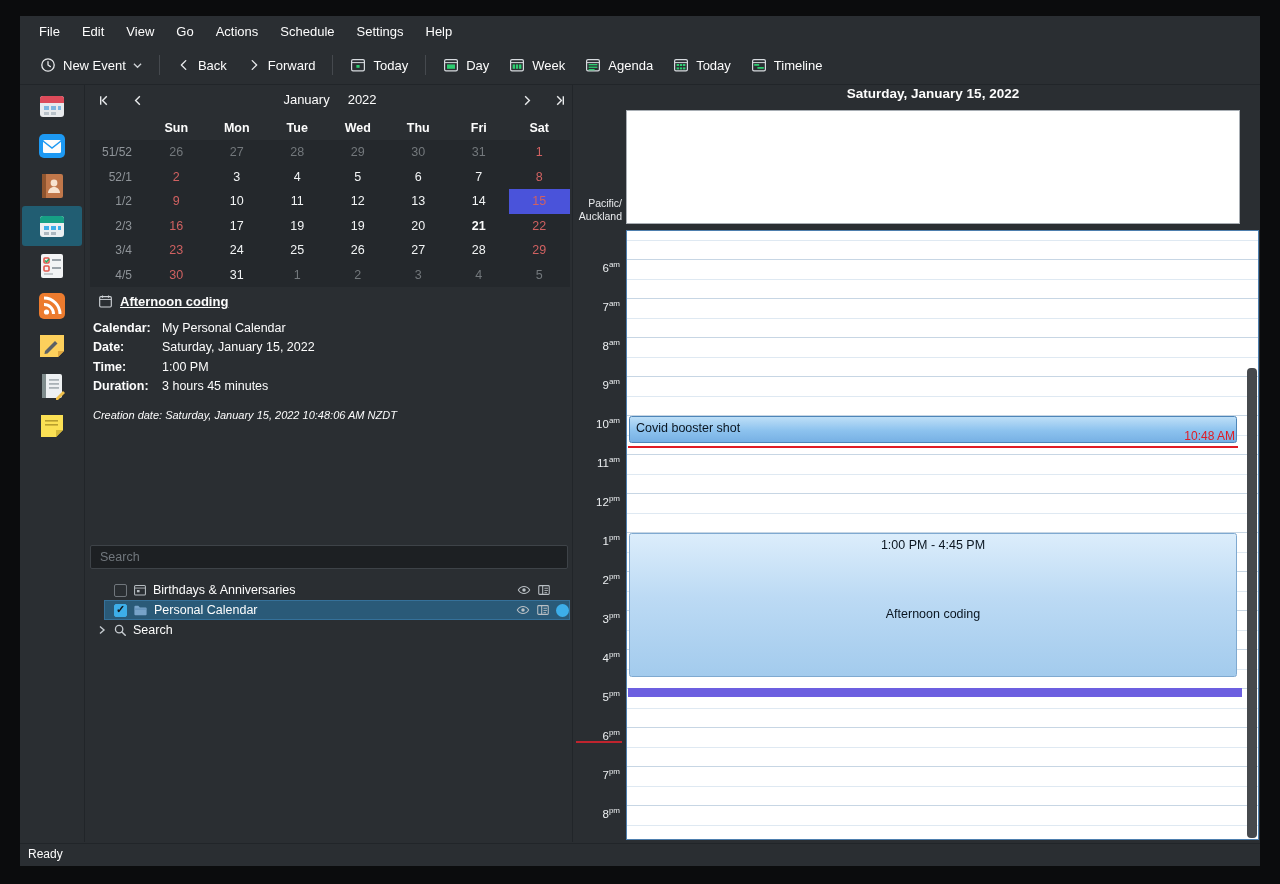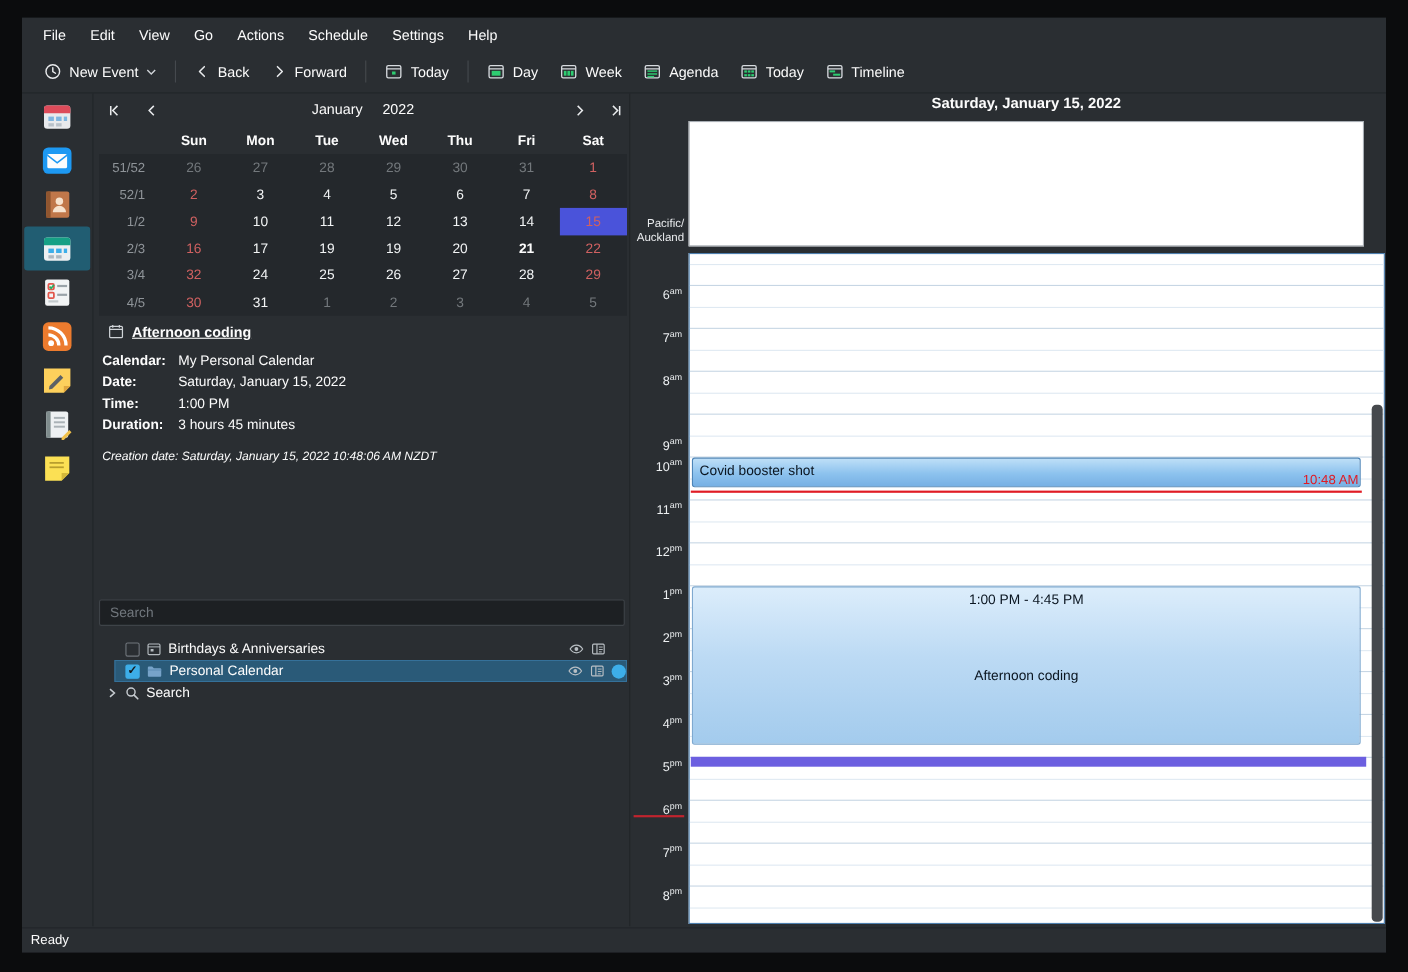--- a/index.html
+++ b/index.html
@@ -381,21 +381,21 @@
       <div class="dn-d s-sel">15</div>
       <div class="dn-wk">2/3</div>
       <div class="dn-d s-red">16</div>
       <div class="dn-d s-n">17</div>
       <div class="dn-d s-n">19</div>
       <div class="dn-d s-n">19</div>
       <div class="dn-d s-n">20</div>
       <div class="dn-d s-today">21</div>
       <div class="dn-d s-red">22</div>
       <div class="dn-wk">3/4</div>
-      <div class="dn-d s-red">32</div>
+      <div class="dn-d s-red">23</div>
       <div class="dn-d s-n">24</div>
       <div class="dn-d s-n">25</div>
       <div class="dn-d s-n">26</div>
       <div class="dn-d s-n">27</div>
       <div class="dn-d s-n">28</div>
       <div class="dn-d s-red">29</div>
       <div class="dn-wk">4/5</div>
       <div class="dn-d s-red">30</div>
       <div class="dn-d s-n">31</div>
       <div class="dn-d s-dim">1</div>
@@ -493,21 +493,21 @@
   <div id="allday-box"></div>
   <div id="tz-label">
     <div>Pacific/</div>
     <div>Auckland</div>
   </div>
   <div id="agenda-gutter">
     <div id="gutter-redline"></div>
   <div class="hlabel" style="top: 30px;"><span>6</span><sup>am</sup></div>
       <div class="hlabel" style="top: 69px;"><span>7</span><sup>am</sup></div>
       <div class="hlabel" style="top: 108px;"><span>8</span><sup>am</sup></div>
-      <div class="hlabel" style="top: 147px; margin-top: 20px;"><span>9</span><sup>am</sup></div>
+      <div class="hlabel" style="top: 147px;"><span>9</span><sup>am</sup></div>
       <div class="hlabel" style="top: 186px;"><span>10</span><sup>am</sup></div>
       <div class="hlabel" style="top: 225px;"><span>11</span><sup>am</sup></div>
       <div class="hlabel" style="top: 264px;"><span>12</span><sup>pm</sup></div>
       <div class="hlabel" style="top: 303px;"><span>1</span><sup>pm</sup></div>
       <div class="hlabel" style="top: 342px;"><span>2</span><sup>pm</sup></div>
       <div class="hlabel" style="top: 381px;"><span>3</span><sup>pm</sup></div>
       <div class="hlabel" style="top: 420px;"><span>4</span><sup>pm</sup></div>
       <div class="hlabel" style="top: 459px;"><span>5</span><sup>pm</sup></div>
       <div class="hlabel" style="top: 498px;"><span>6</span><sup>pm</sup></div>
       <div class="hlabel" style="top: 537px;"><span>7</span><sup>pm</sup></div>

